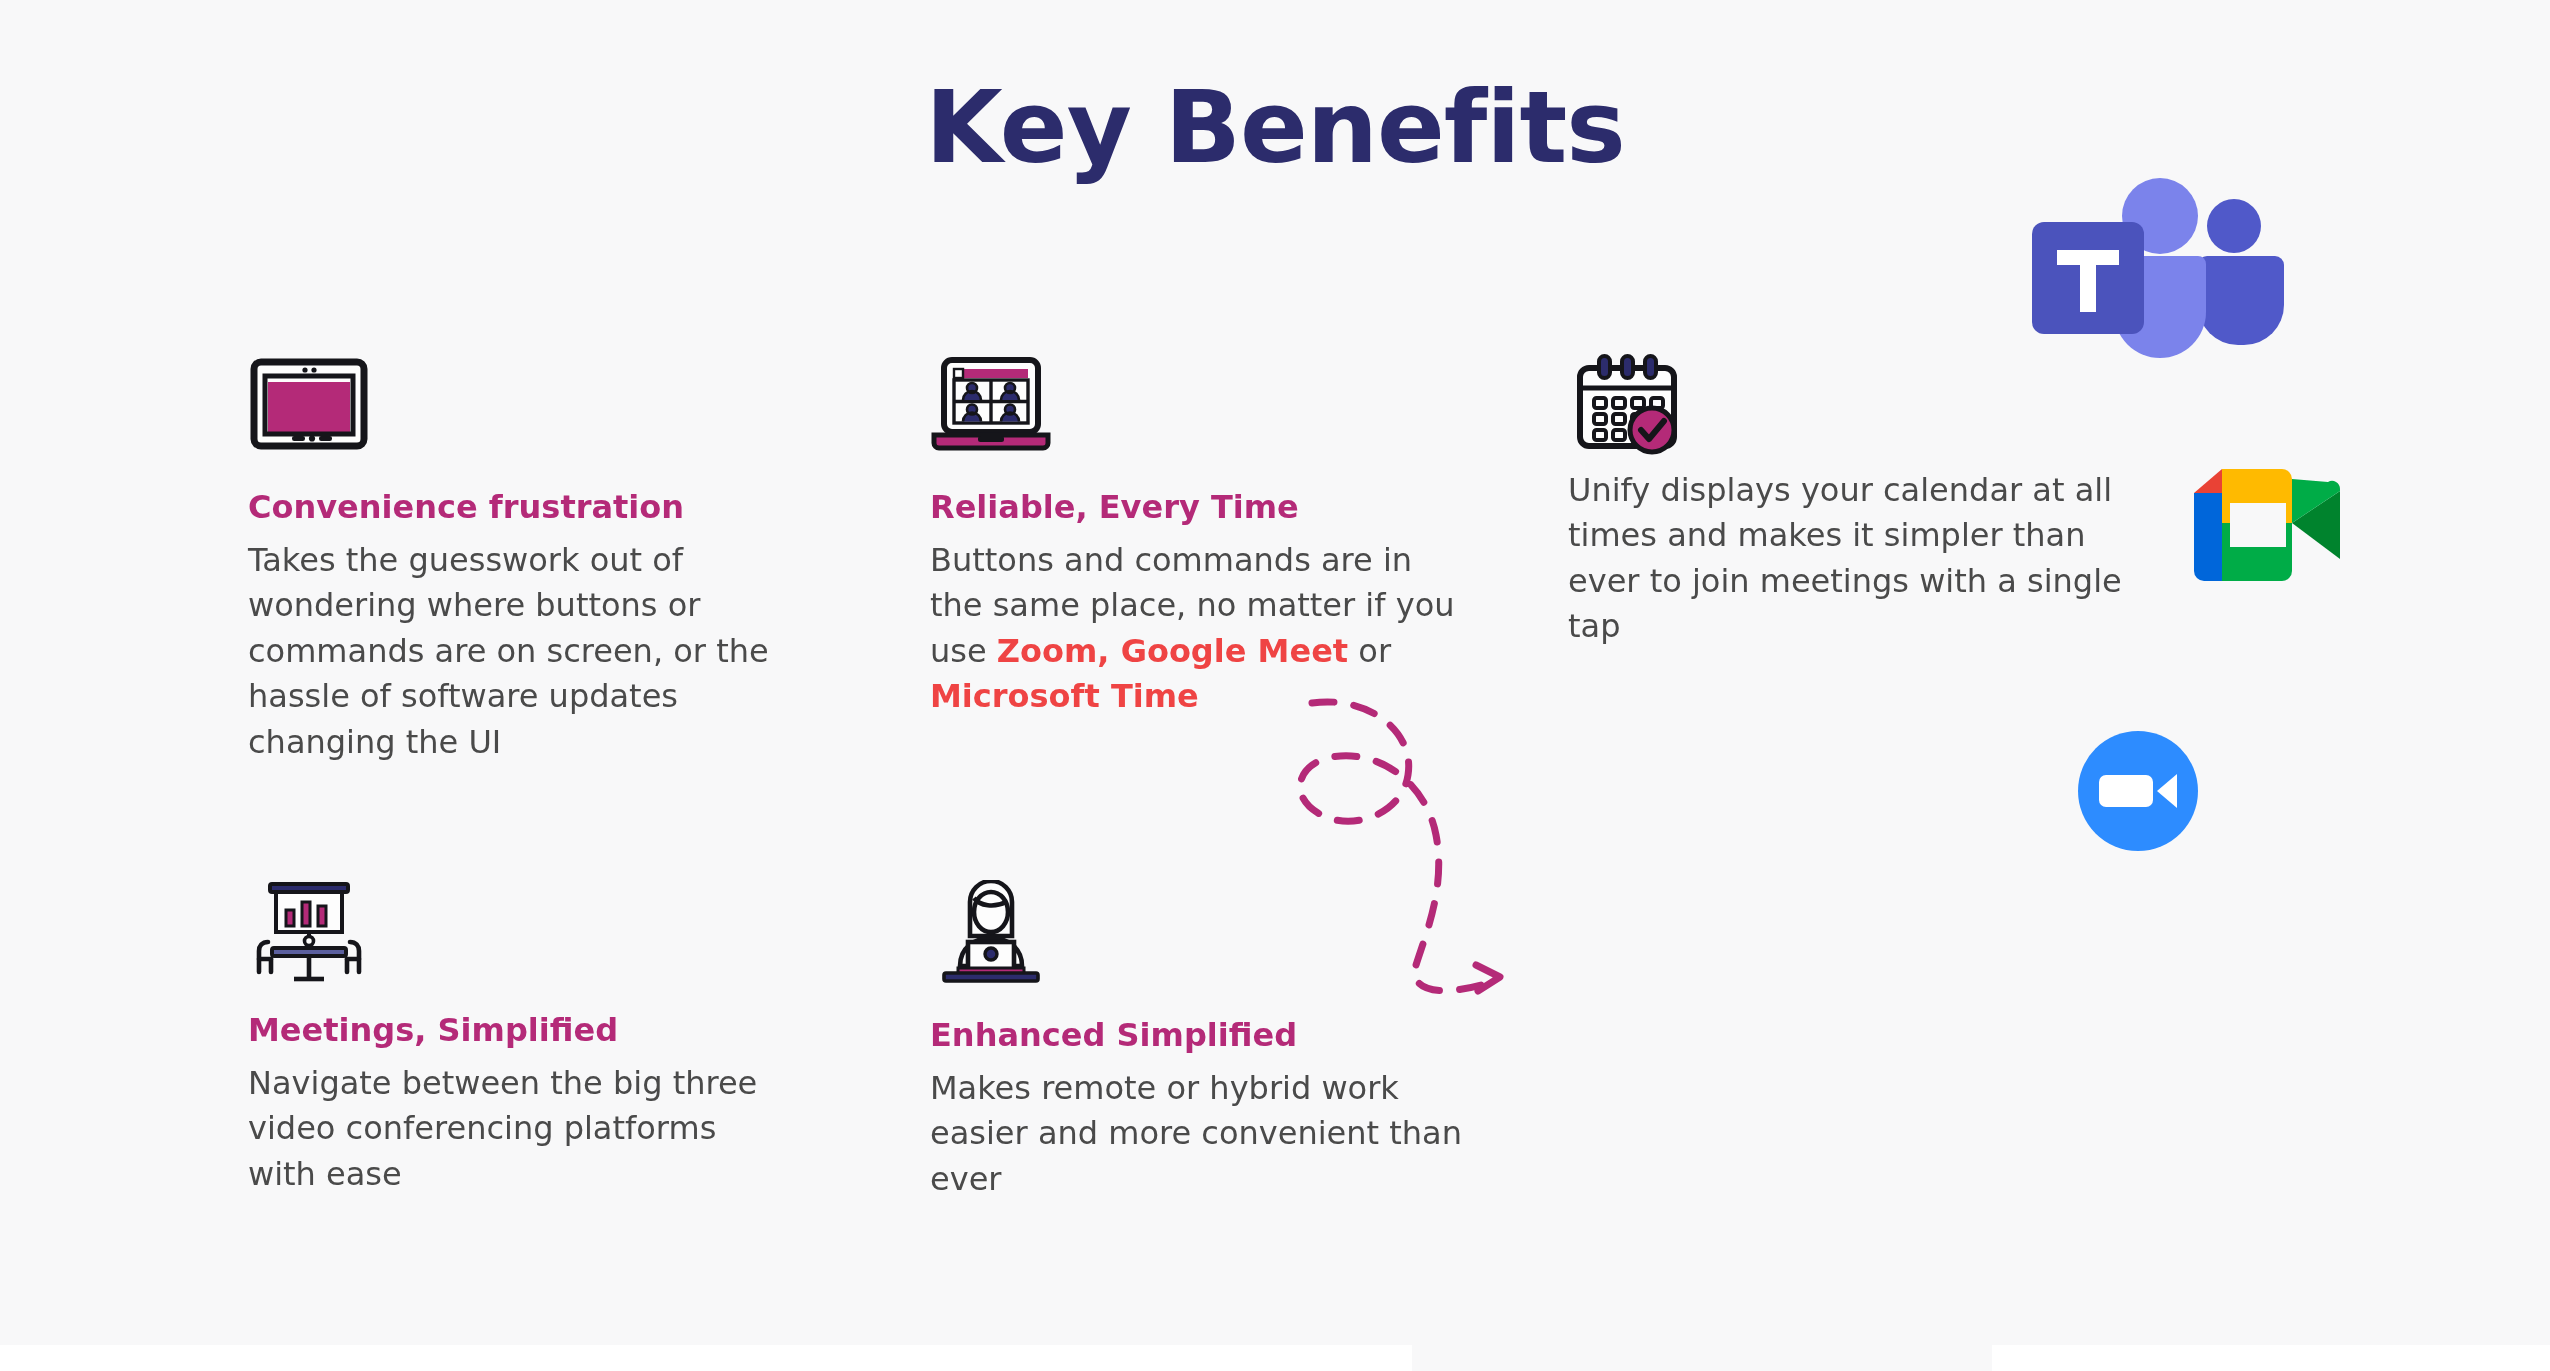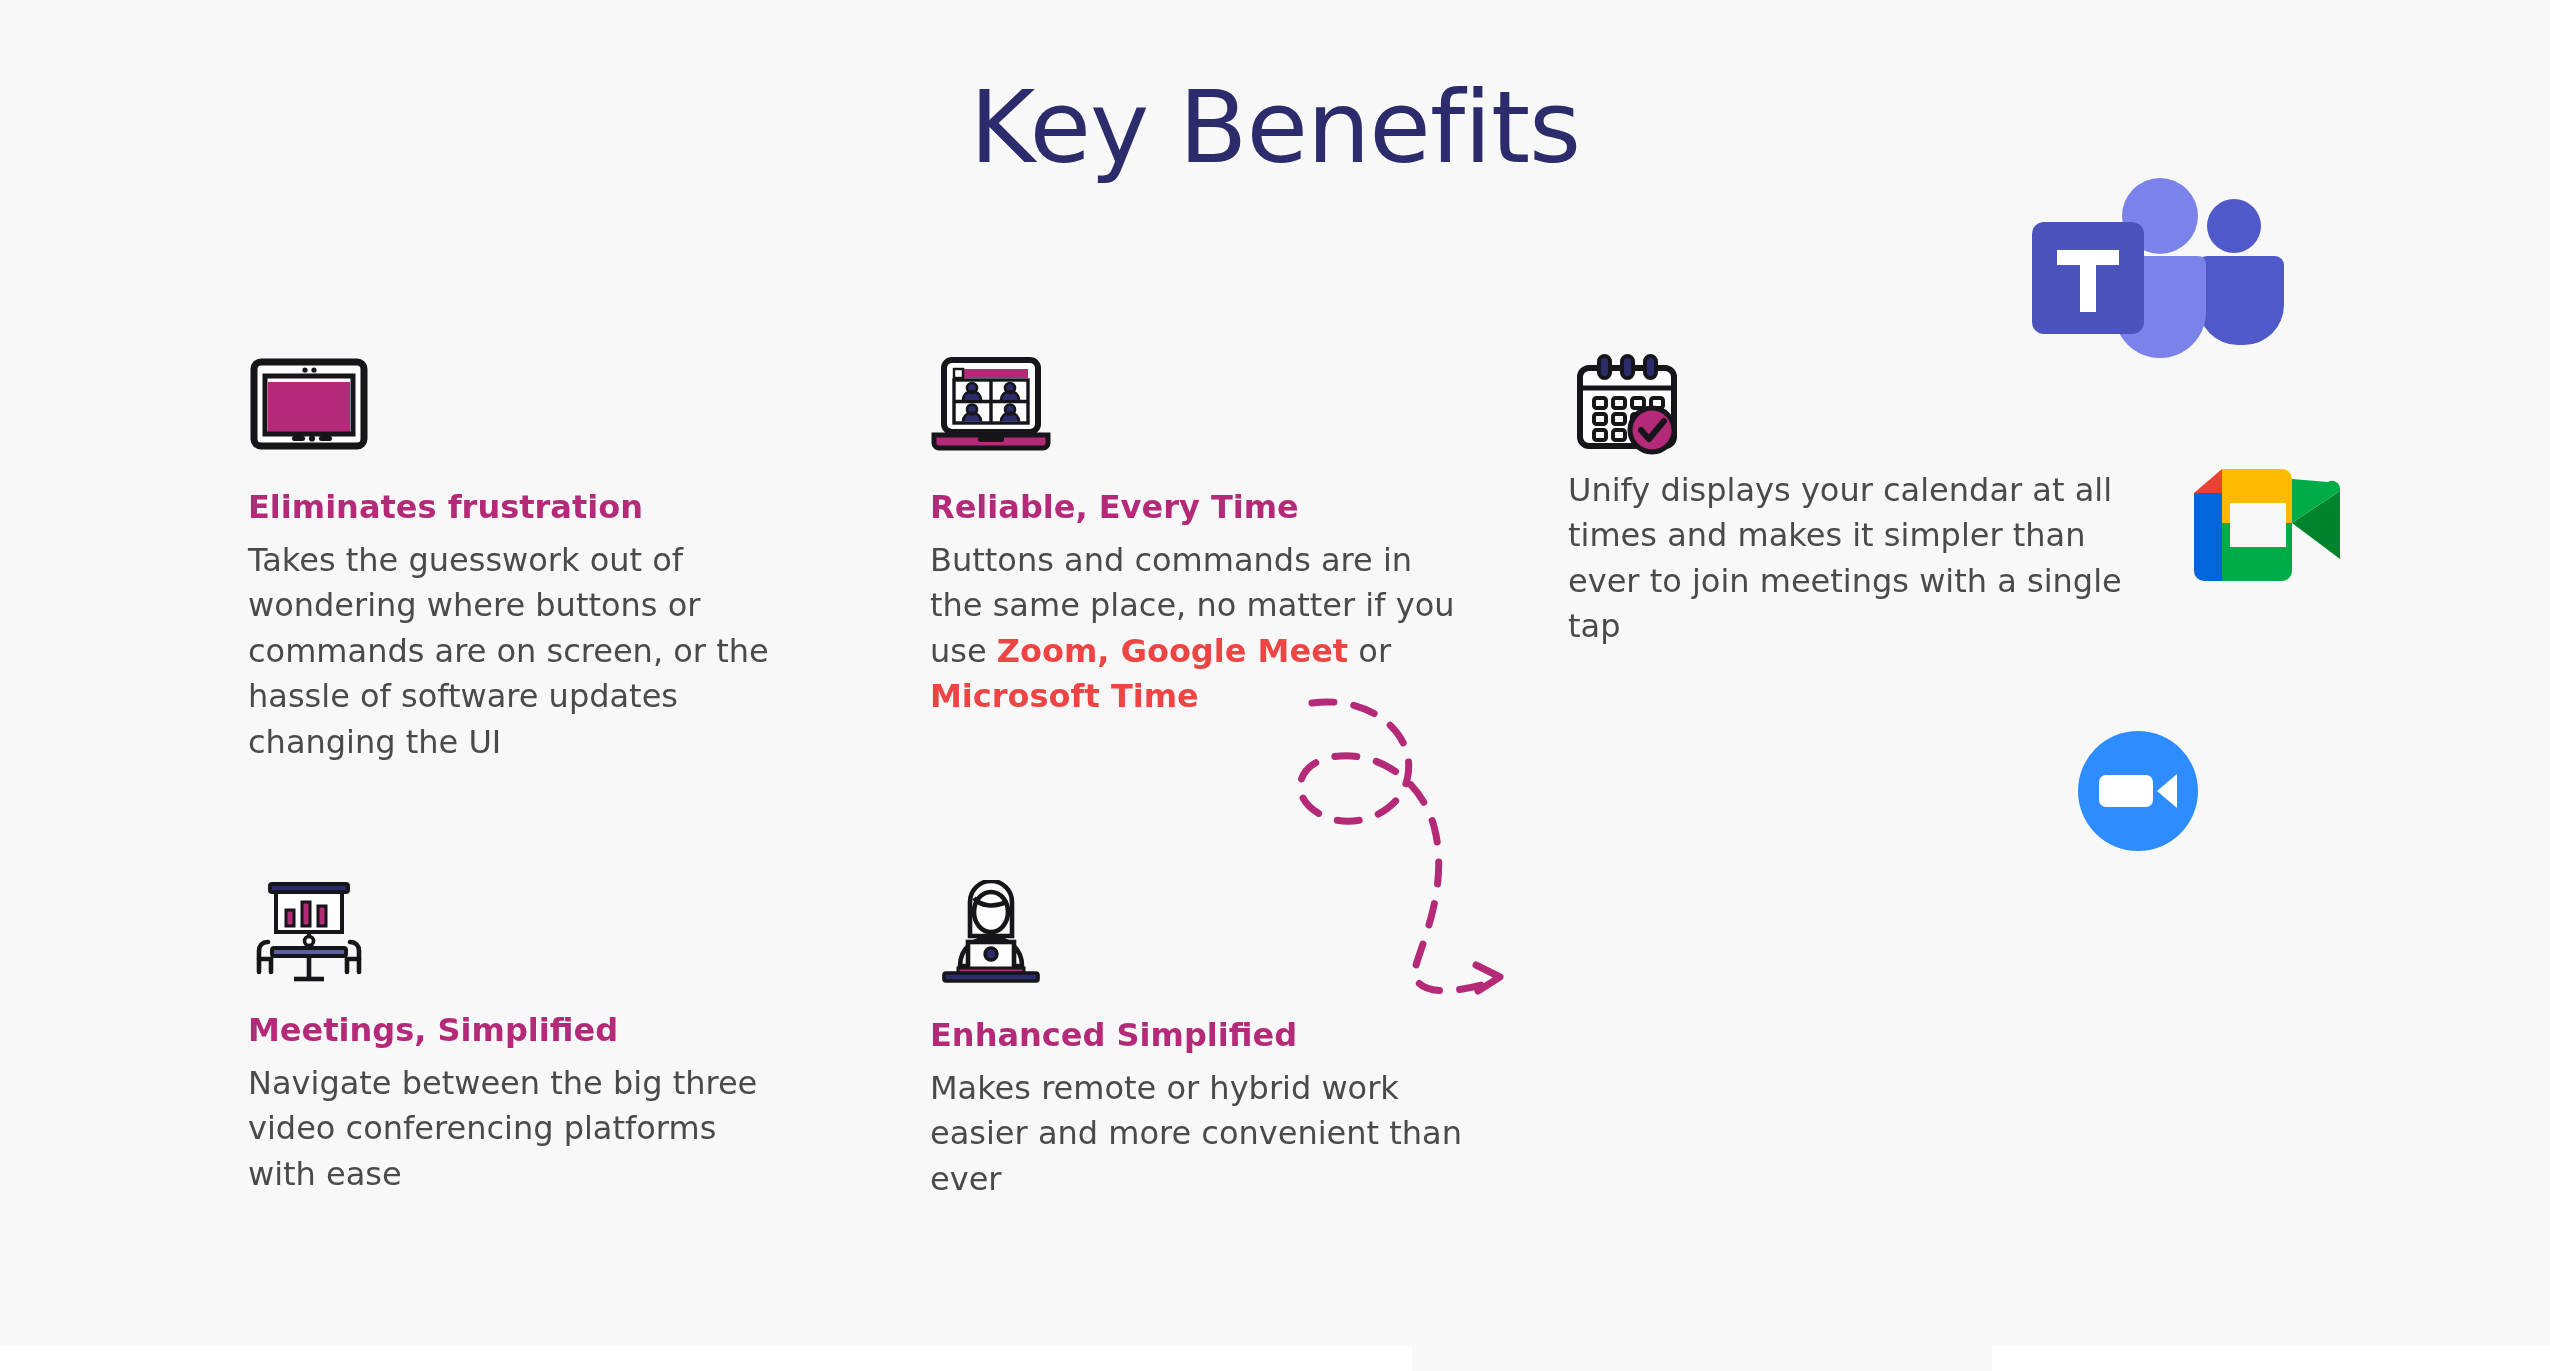--- a/index.html
+++ b/index.html
@@ -20,21 +20,21 @@
 
   
   #page-title {
     position: absolute;
     left: 0;
     top: 78px;
     width: 2550px;
     text-align: center;
     font-family: "DejaVu Sans", sans-serif;
     font-size: 100px;
-    font-weight: normal;
+    font-weight: bold;
     letter-spacing: -1px;
     color: #2c2c6c;
     line-height: 1;
   }
 
   
   .benefit {
     position: absolute;
     width: 540px;
   }
@@ -118,21 +118,21 @@
       <rect x="6" y="10" width="110" height="84" rx="7" fill="#fdfdfd" stroke="#15151a" stroke-width="7"></rect>
       <rect x="20" y="28" width="82" height="52" fill="#b42a78"></rect>
       <rect x="20" y="24" width="82" height="6" fill="#fdfdfd"></rect>
       <rect x="17" y="24" width="88" height="58" fill="none" stroke="#15151a" stroke-width="5"></rect>
       <circle cx="57" cy="18" r="2.6" fill="#15151a"></circle>
       <circle cx="66" cy="18" r="2.6" fill="#15151a"></circle>
       <rect x="44" y="84" width="13" height="5" rx="2.2" fill="#15151a"></rect>
       <circle cx="64" cy="86.5" r="3.1" fill="#15151a"></circle>
       <rect x="71" y="84" width="13" height="5" rx="2.2" fill="#15151a"></rect>
     </svg>
-    <div class="benefit-heading" style="color: rgb(180, 42, 120);">Eliminates frustration</div>
+    <div class="benefit-heading" style="color: rgb(180, 42, 120);">Convenience frustration</div>
     <div class="benefit-body" style="color: rgb(74, 74, 74);">Takes the guesswork out of wondering where buttons or commands are on screen, or the hassle of software updates changing the UI</div>
   </div>
 
   <div class="benefit col-2 row-1">
     <svg class="benefit-icon" viewBox="0 0 122 104">
       <rect x="14" y="8" width="94" height="72" rx="8" fill="#fdfdfd" stroke="#15151a" stroke-width="6"></rect>
       <rect x="24" y="17" width="74" height="9" fill="#b42a78"></rect>
       <rect x="24" y="17" width="9" height="9" fill="#fdfdfd" stroke="#15151a" stroke-width="2.4"></rect>
       <g stroke="#15151a" stroke-width="3.4" fill="none">
         <rect x="24" y="28" width="74" height="43"></rect>

